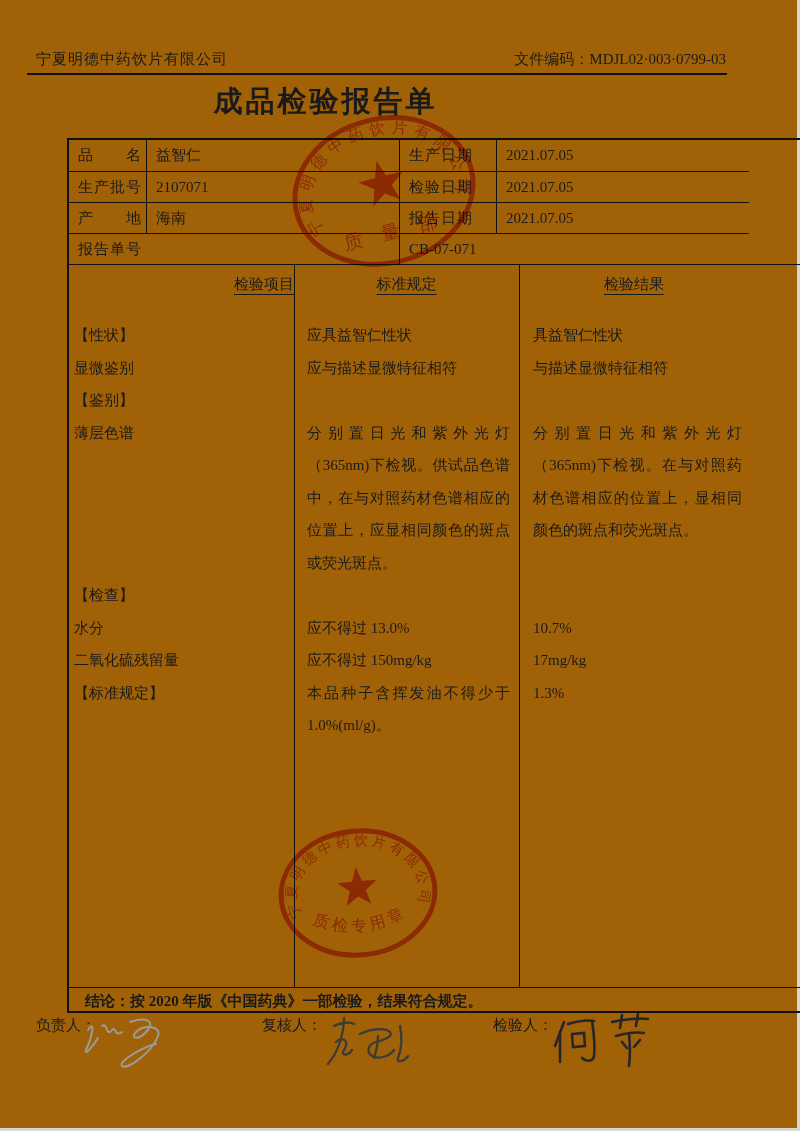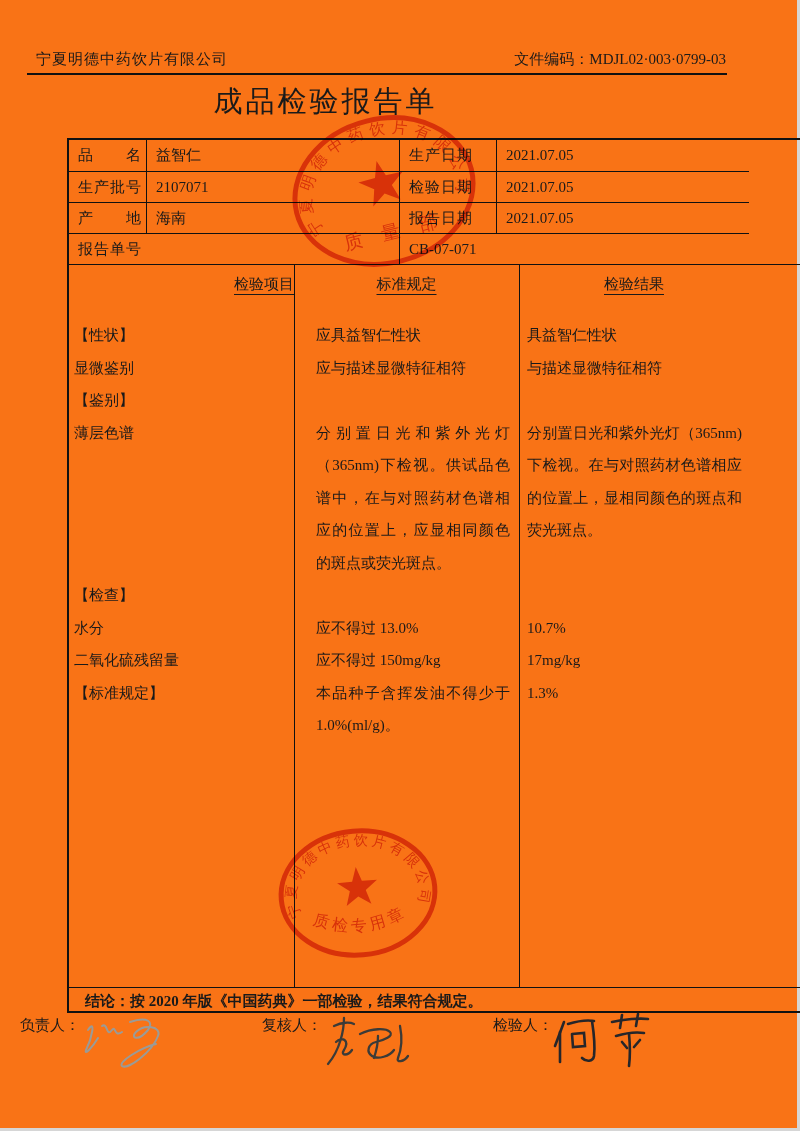--- a/index.html
+++ b/index.html
@@ -1,62 +1,62 @@
 <!DOCTYPE html>
 <html><head>
 <meta charset="utf-8">
 <style>
   * { margin:0; padding:0; box-sizing:border-box; }
   html,body { background:#e8e8e8; }
   #page {
-    position:relative; width:800px; height:1131px; background:#f97316;
+    position:relative; width:800px; height:1131px; background:#a16207;
     font-family:"Liberation Serif","DejaVu Serif",serif; color:#1a1a1a;
     overflow:hidden; box-shadow: inset -3px -3px 0 #d6d6d6;
   }
   
   .hdr-company { position:absolute; left:36px; top:50px; font-size:15px; letter-spacing:1px; }
   .hdr-code    { position:absolute; right:74px; top:50px; font-size:15px; }
   .hdr-rule    { position:absolute; left:27px; top:73px; width:700px; border-top:2px solid #111; }
   .doc-title   { position:absolute; left:0; top:82px; width:651px; text-align:center;
-                 font-size:29px; font-weight:normal; letter-spacing:3px; }
+                 font-size:29px; font-weight:bold; letter-spacing:3px; }
   
   .doc-table { position:absolute; left:31px; top:138px; width:756px; height:875px;
                border:2px solid #111;margin-left:36px; }
   
   .info-grid { display:grid; grid-template-columns:77px 253px 97px 253px; width:100%; }
   .info-grid > div { height:31px; line-height:30px; font-size:15px; padding-left:9px;
                      border-top:1px solid #111; border-left:1px solid #111;
                      overflow:hidden; white-space:nowrap; }
   .info-grid > div.r1 { border-top:none; }
   .info-grid > div.c1 { border-left:none; }
   .info-grid > div.lbl { letter-spacing:1px; }
   .span2 { grid-column:span 2; }
   
   .main-sec { position:relative; width:100%; height:723px; border-top:1px solid #111;
               font-size:15px; }
   .vline { position:absolute; top:0; width:1px; height:100%; background:#111; }
   .vline.v1 { left:225px; } .vline.v2 { left:450px; }
   .mrow { display:grid; grid-template-columns:225px 225px 230px; }
   .mrow .c1 { padding-left:5px; }
-  .mrow .c2 { padding:0 9px 0 22px; }
-  .mrow .c3 { padding:0 7px 0 8px; }
+  .mrow .c2 { padding:0 9px 0 13px; }
+  .mrow .c3 { padding:0 7px 0 14px; }
   .mrow div { line-height:32.5px; }
   .mrow .para { text-align:justify; }
   .head-row { padding-top:7px; }
   .head-row div { line-height:24px;text-align:right; }
   .head-row .h1 { padding-left:12px; }
   .head-row .h2, .head-row .h3 { text-align:center; }
   .head-row span { text-decoration:underline; text-underline-offset:5px; }
   .spacer { height:23px; }
   
   .conclusion-row { border-top:1px solid #111; height:27px; line-height:26px;
                     font-size:15px; font-weight:700; padding-left:16px; }
   
   .sig-label { position:absolute; top:1016px; font-size:15px; }
-  .sig-label.l1 { left:20px; } .sig-label.l2 { left:262px; } .sig-label.l3 { left:493px; }
+  .sig-label.l1 { left:36px; } .sig-label.l2 { left:262px; } .sig-label.l3 { left:493px; }
   svg.sig { position:absolute; }
   
   svg.stamp { position:absolute; opacity:0.8; mix-blend-mode:multiply;
               font-family:"Liberation Sans","DejaVu Sans",sans-serif; }
   .stamp-top { left:287px; top:112px; transform:rotate(-14deg); }
   .stamp-bot { left:277px; top:827px; transform:rotate(-5deg); }
 </style>
 </head>
 <body>
 

